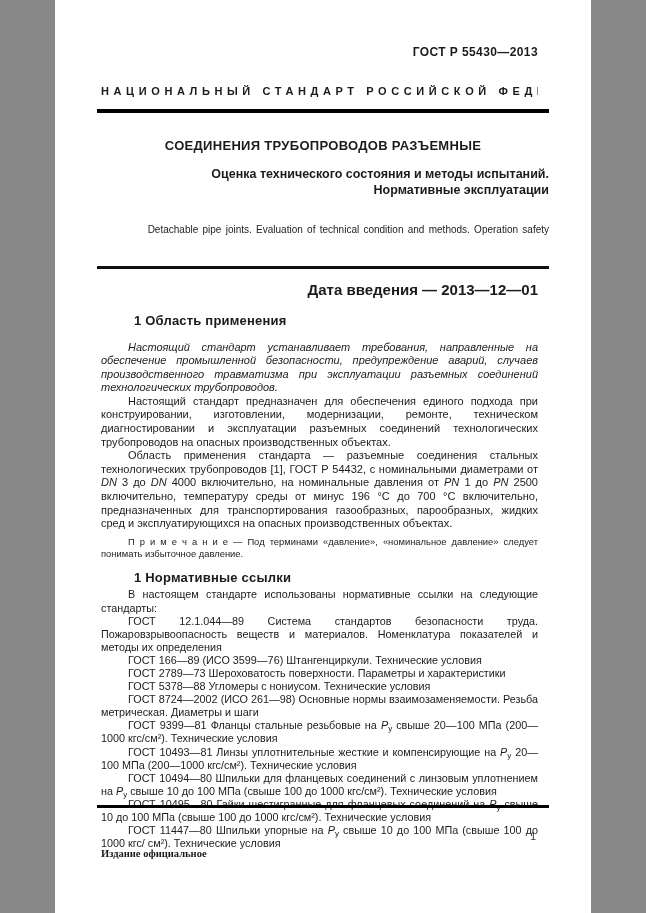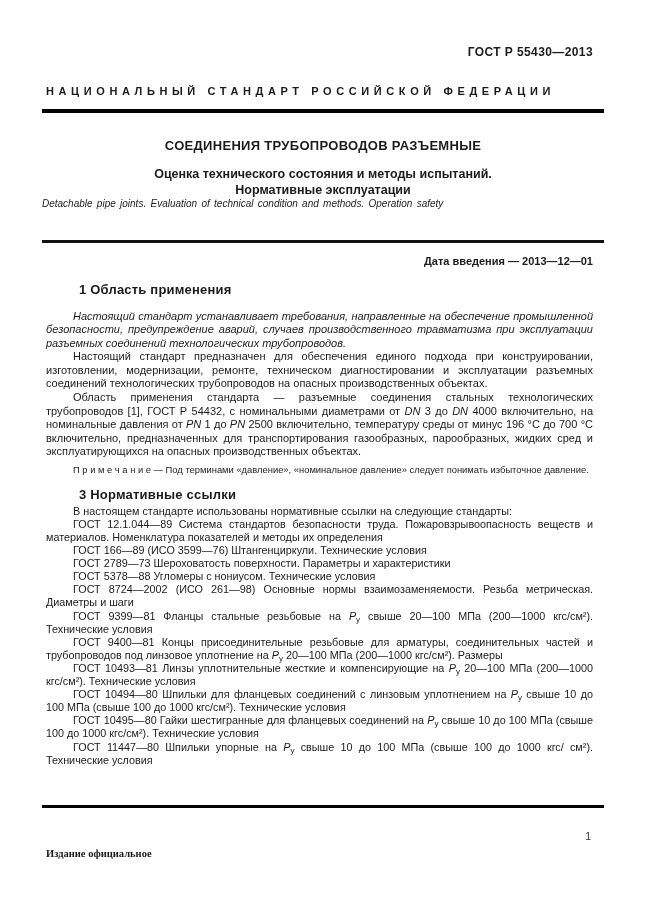--- a/index.html
+++ b/index.html
@@ -1,18 +1,18 @@
 <!DOCTYPE html>
 <html lang="ru"><head>
 <meta charset="utf-8">
 <style>
   html, body { margin: 0; padding: 0; background: #888; }
   .page {
     position: relative;
-    width: 646px;
+    width: 536px;
     height: 913px;
     margin: 0 auto;
     background: #ffffff;
     color: #1b1b1b;
     font-family: "Liberation Sans", sans-serif;
     overflow: hidden;
   }
   .content { padding: 0 42px; }
 
   .doc-code {
@@ -37,38 +37,37 @@
 
   .title-ru {
     margin-top: 25px;
     text-align: center;
     font-size: 13px;
     font-weight: 700;
     letter-spacing: 0.3px;
   }
   .title-sub {
     margin-top: 13px;
-    text-align: center;
+    text-align: right;
     font-size: 12.5px;
     font-weight: 700;
     line-height: 16px;
   }
   .title-en {
-    margin-top: 0;
-    text-align: left;
+    margin-top: 26px;
+    text-align: right;
     font-size: 10px;
     color: #222;
     word-spacing: 1.5px;
-    font-style: italic;
   }
 
   .date-line {
     margin: 12px 11px 0 4px;
     text-align: right;
-    font-size: 11px;
+    font-size: 15px;
     font-weight: 700;
   }
 
   .sec-heading {
     margin: 15px 11px 0 4px;
     font-size: 13px;
     font-weight: 700;
     text-indent: 33px;
     letter-spacing: 0.2px;
   }
@@ -146,30 +145,29 @@
     <div class="date-line">Дата введения  — 2013—12—01</div>
 
     <div class="sec-heading">1 Область применения</div>
 
     <p class="para first">Настоящий стандарт устанавливает требования, направленные на обеспечение промышленной безопасности, предупреждение аварий, случаев производственного травматизма при эксплуатации разъемных соединений технологических трубопроводов.</p>
     <p class="para">Настоящий стандарт предназначен для обеспечения единого подхода при конструировании, изготовлении, модернизации, ремонте, техническом диагностировании и эксплуатации разъемных соединений технологических трубопроводов на опасных производственных объектах.</p>
     <p class="para">Область применения стандарта — разъемные соединения стальных технологических трубопроводов [1], ГОСТ Р 54432, с номинальными диаметрами от <i>DN</i> 3 до <i>DN</i> 4000 включительно, на номинальные давления от <i>PN</i> 1 до <i>PN</i> 2500 включительно, температуру среды от минус 196 °С до 700 °С включительно, предназначенных для транспортирования газообразных, парообразных, жидких сред и эксплуатирующихся на опасных производственных объектах.</p>
 
     <p class="note">П р и м е ч а н и е — Под терминами «давление», «номинальное давление» следует понимать избыточное давление.</p>
 
-    <div class="sec-heading second">3 Нормативные ссылки</div>
+    <div class="sec-heading second">1 Нормативные ссылки</div>
 
     <p class="ref intro-line">В настоящем стандарте использованы нормативные ссылки на следующие стандарты:</p>
     <p class="ref">ГОСТ 12.1.044—89 Система стандартов безопасности труда. Пожаровзрывоопасность веществ и материалов. Номенклатура показателей и методы их определения</p>
     <p class="ref">ГОСТ 166—89 (ИСО 3599—76) Штангенциркули. Технические условия</p>
     <p class="ref">ГОСТ 2789—73 Шероховатость поверхности. Параметры и характеристики</p>
     <p class="ref">ГОСТ 5378—88 Угломеры с нониусом. Технические условия</p>
     <p class="ref">ГОСТ 8724—2002 (ИСО 261—98) Основные нормы взаимозаменяемости. Резьба метрическая. Диаметры и шаги</p>
     <p class="ref">ГОСТ 9399—81 Фланцы стальные резьбовые на <i>P</i><sub>у</sub> свыше 20—100 МПа (200—1000 кгс/см²). Технические условия</p>
-    <p class="ref">ГОСТ 9400—81 Концы присоединительные резьбовые для арматуры, соединительных частей и трубопроводов под линзовое уплотнение на <i>P</i><sub>у</sub> 20—100 МПа (200—1000 кгс/см²). Размеры</p>
     <p class="ref">ГОСТ 10493—81 Линзы уплотнительные жесткие и компенсирующие на <i>P</i><sub>у</sub> 20—100 МПа (200—1000 кгс/см²). Технические условия</p>
     <p class="ref">ГОСТ 10494—80 Шпильки для фланцевых соединений с линзовым уплотнением на <i>P</i><sub>у</sub> свыше 10 до 100 МПа (свыше 100 до 1000 кгс/см²). Технические условия</p>
     <p class="ref">ГОСТ 10495—80 Гайки шестигранные для фланцевых соединений на <i>P</i><sub>у</sub> свыше 10 до 100 МПа (свыше 100 до 1000 кгс/см²). Технические условия</p>
     <p class="ref">ГОСТ 11447—80 Шпильки упорные на <i>P</i><sub>у</sub> свыше 10 до 100 МПа (свыше 100 до 1000 кгс/ см²). Технические условия</p>
 
   </div>
 
   <div class="footer-rule"></div>
   <div class="edition">Издание официальное</div>
   <div class="page-num">1</div>

